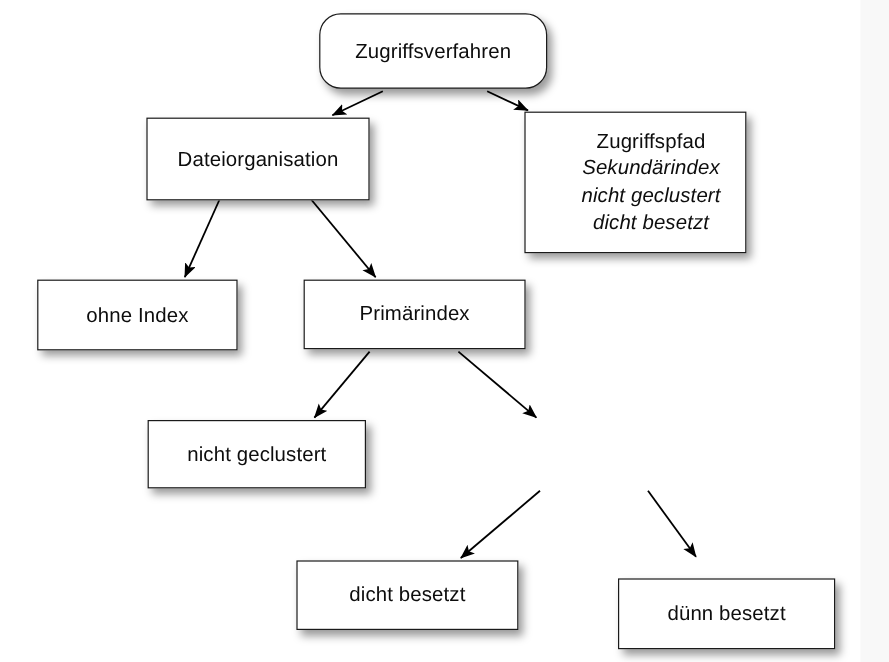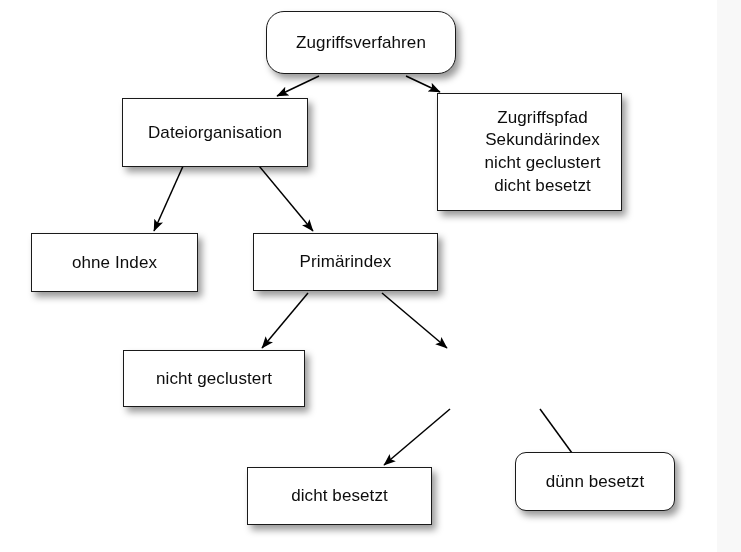--- a/index.html
+++ b/index.html
@@ -53,32 +53,33 @@
     display: block;
     width: 100%;
   }
   .node .line {
     display: block;
     font-size: 17px;
     line-height: 1.33;
     white-space: nowrap;
   }
   .node .line.italic {
+    font-style: italic;
   }
 
   
   #node-root        { left: 266px; top: 11px;  width: 190px; height: 63px; border-radius: 18px; }
   #node-dateiorg    { left: 122px; top: 98px;  width: 186px; height: 69px; }
   #node-zugriffspfad{ left: 437px; top: 93px;  width: 185px; height: 118px; padding-left: 26px; }
   #node-ohneindex   { left: 31px;  top: 233px; width: 167px; height: 59px; }
   #node-primaer     { left: 253px; top: 233px; width: 185px; height: 58px; }
   #node-nichtgeclustert { left: 123px; top: 350px; width: 182px; height: 57px; }
   #node-geclustert  { left: 398px; top: 350px; width: 180px; height: 57px; }
   #node-dicht       { left: 247px; top: 467px; width: 185px; height: 58px; }
-  #node-duenn       { left: 515px; top: 452px; width: 160px; height: 59px; border-radius: 11px; }
+  #node-duenn       { left: 515px; top: 482px; width: 181px; height: 59px; }
 </style>
 </head>
 <body>
 
 <div id="canvas">
 
   <div id="right-strip"></div>
 
   <svg id="edges" viewBox="0 0 741 552" width="741" height="552" xmlns="http://www.w3.org/2000/svg">
     <defs>

